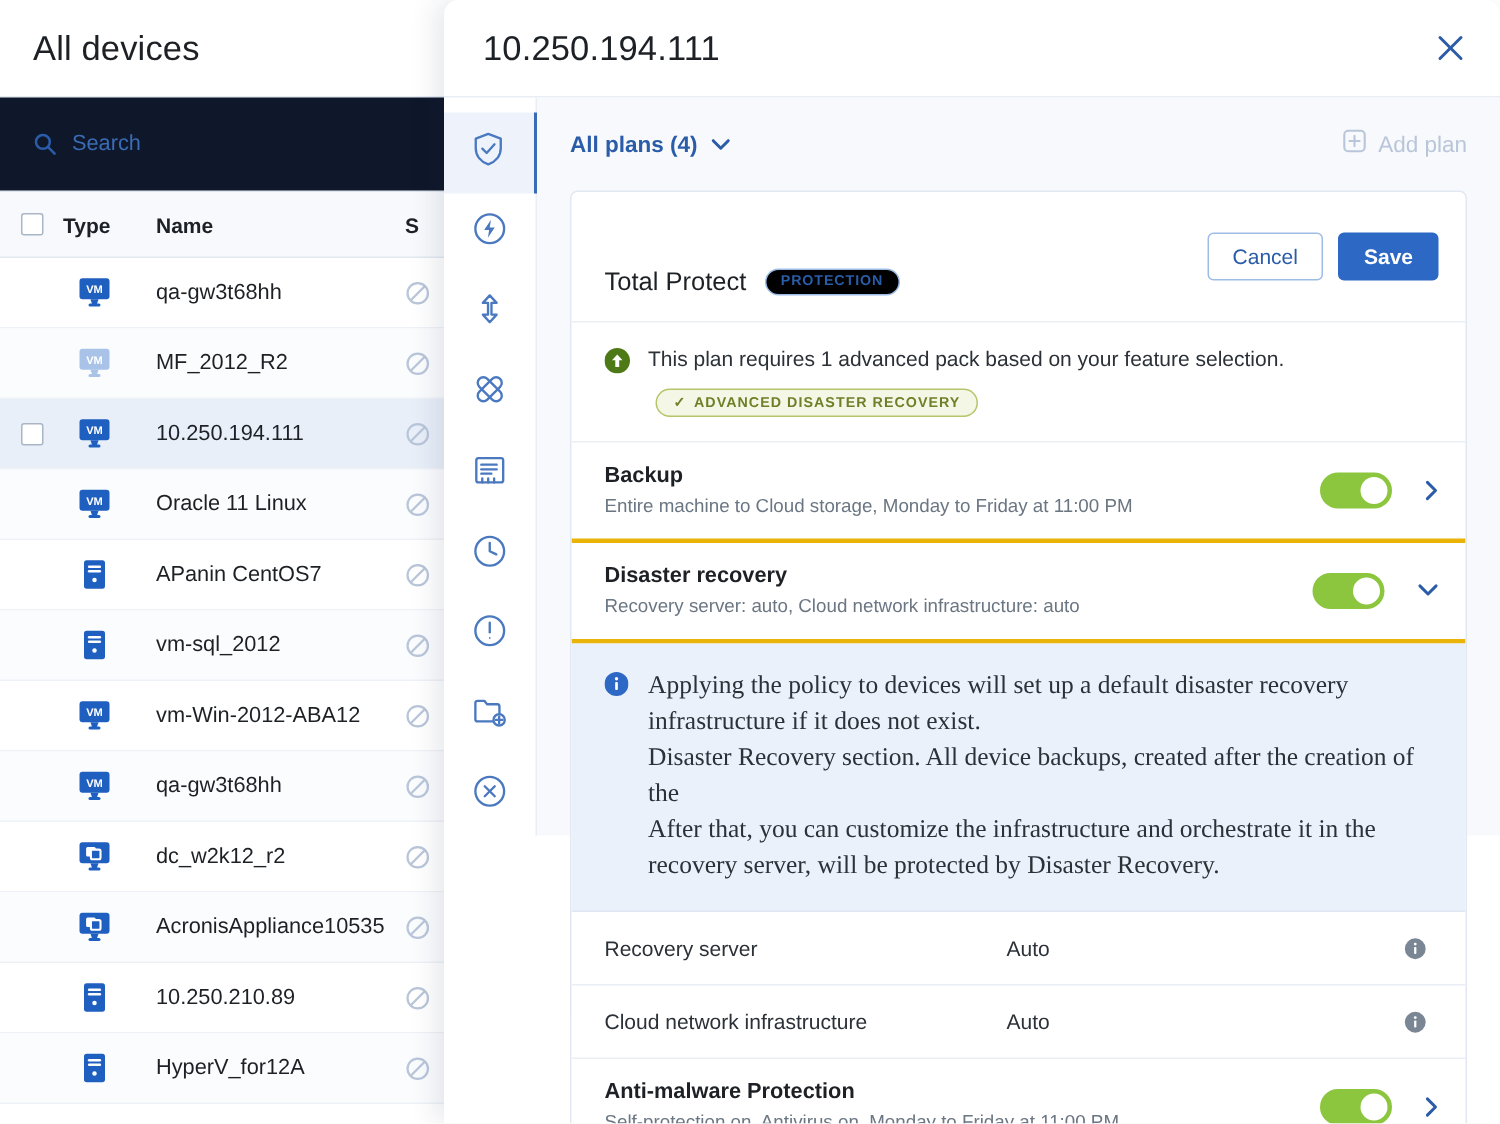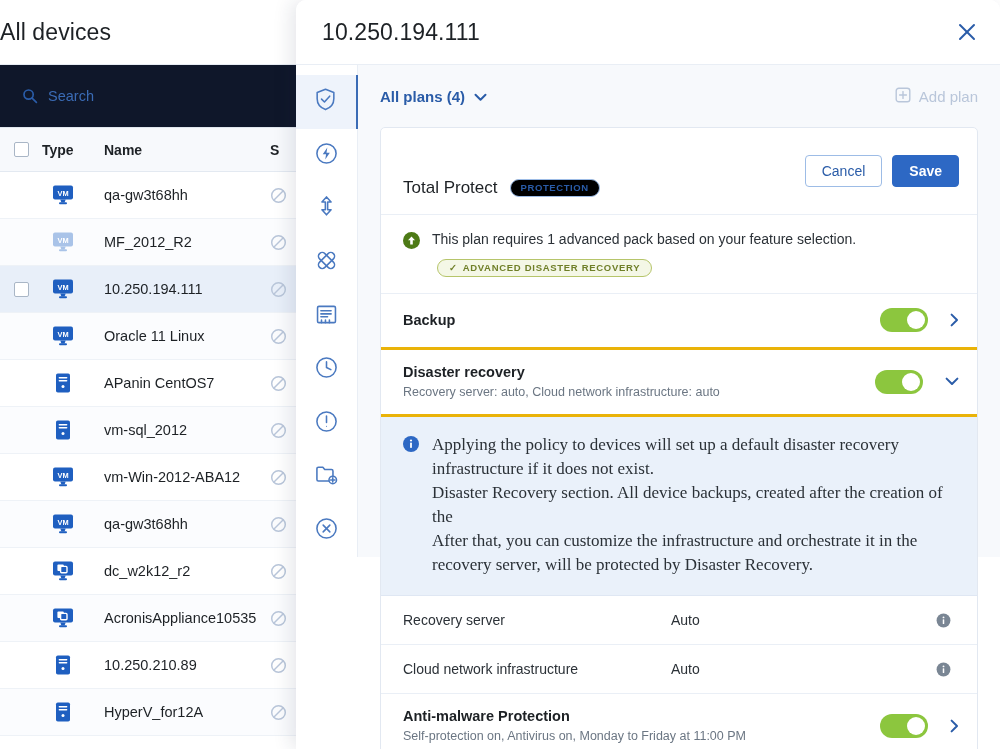--- a/index.html
+++ b/index.html
@@ -10,21 +10,21 @@
     overflow: hidden;
   }
   #app { position: relative; width: 1000px; height: 749px; background:#fff; }
 
   
   .devices {
     position: absolute; left: 0; top: 0; width: 310px; height: 749px;
     background: #fff; border-radius: 10px 0 0 10px; overflow: hidden;
   }
   .devices-title {
-    height: 64px; display: flex; align-items: center; 
+    height: 64px; display: flex; align-items: center; padding-left: 22px;
     font-size: 23px; color: #1d2125; letter-spacing: .1px;
   }
   .search-bar {
     height: 64px; background: #0f172a; display: flex; align-items: center;
     padding-left: 22px; gap: 10px;
     border-top: 1px solid #e7ecf3; border-bottom: 1px solid #e0e6ee;
   }
   .search-label { color: #3a6bb5; font-size: 14.5px; }
   .search-icon svg { display:block; }
 
@@ -558,20 +558,21 @@
             </div>
             <span class="badge-adr">
               <span>✓</span>
               <span>ADVANCED DISASTER RECOVERY</span>
             </span>
           </div>
 
           <div class="feature-row">
             <div class="feature-texts">
               <div class="feature-title">Backup</div>
+              <div class="feature-sub">Entire machine to Cloud storage, Monday to Friday at 11:00 PM</div>
             </div>
             <div class="toggle">
                 <span class="knob"></span>
               </div>
             <span class="chev">
               <svg width="9" height="14" viewBox="0 0 9 14" fill="none" stroke="#2a5ca8" stroke-width="2" stroke-linecap="round" stroke-linejoin="round">
                   <polyline points="1.6,1.6 7,7 1.6,12.4"></polyline>
                 </svg>
             </span>
           </div>

